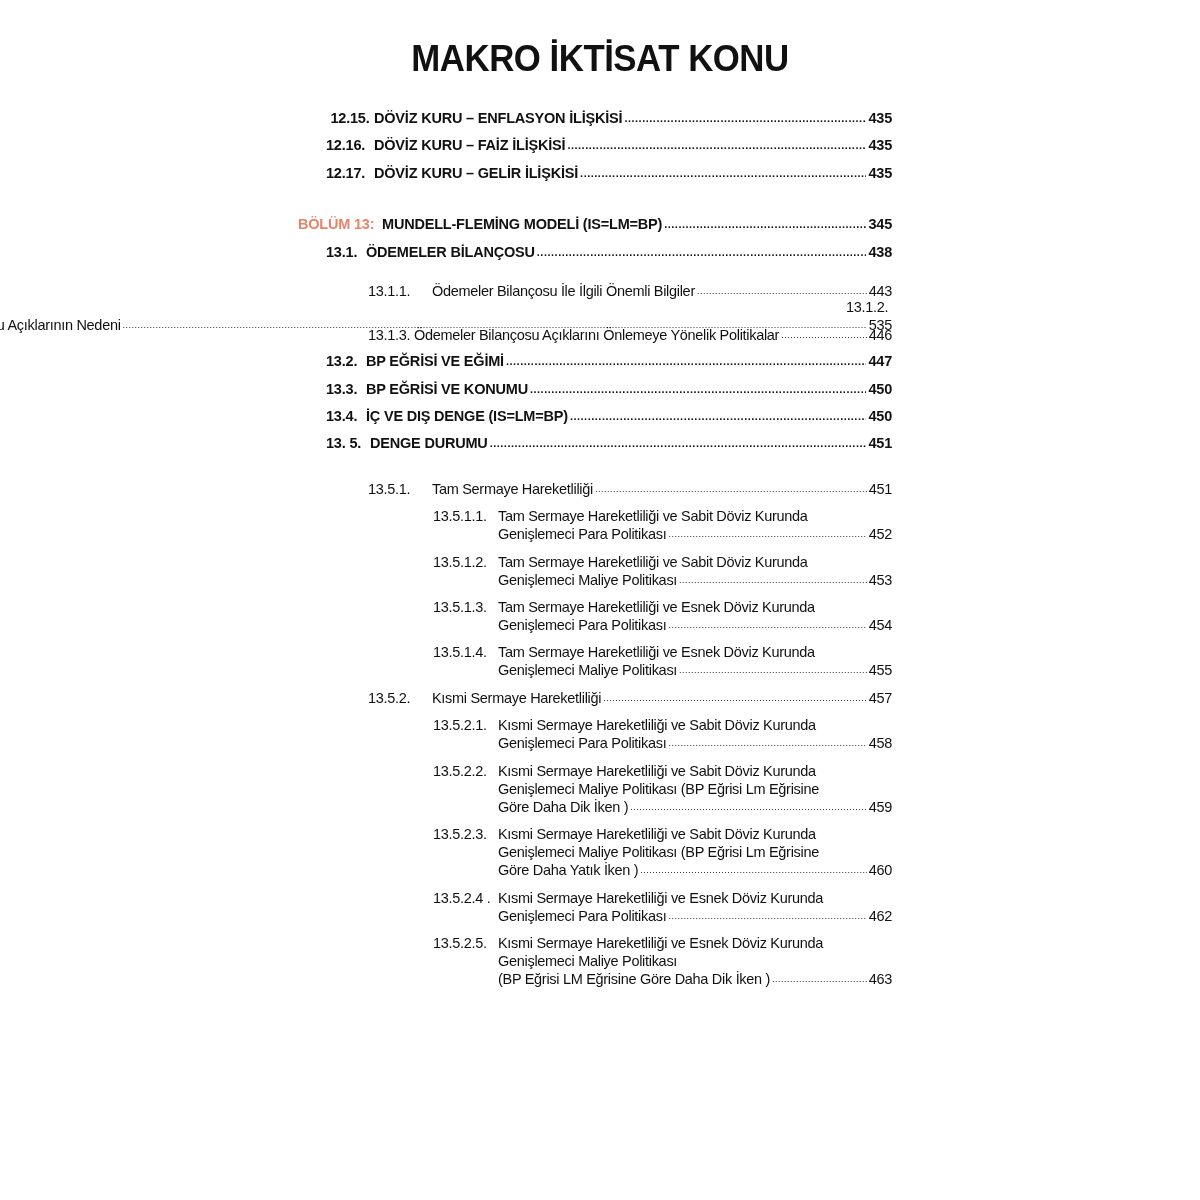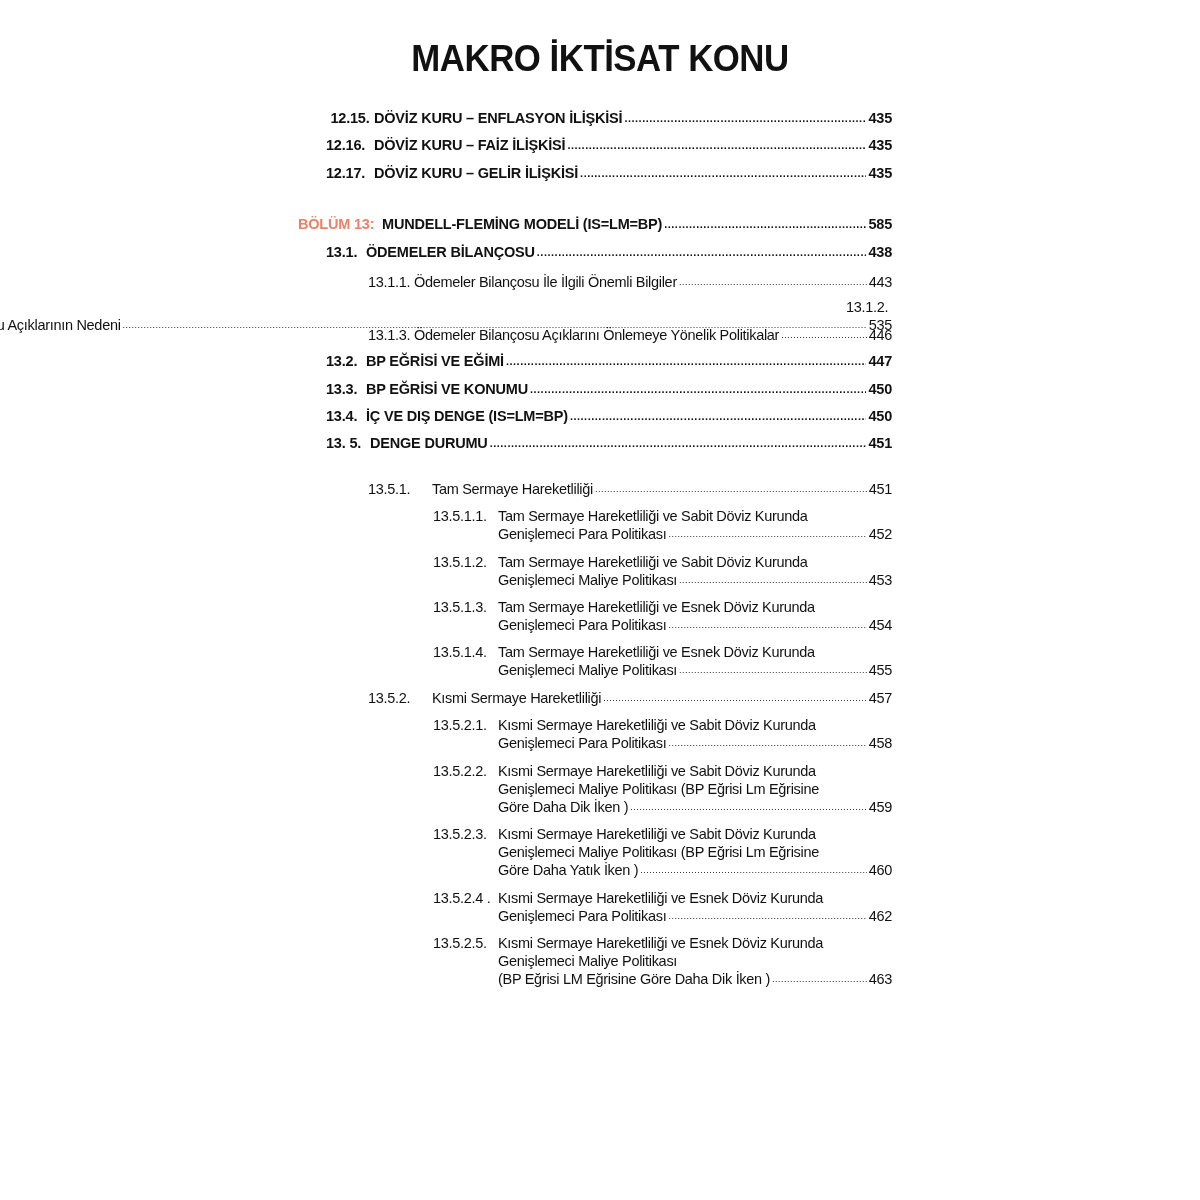--- a/index.html
+++ b/index.html
@@ -64,37 +64,37 @@
     </div>
       </div>
   </div>
 
   <div class="row bold line-h" style="left:298px; top:215px; width:594px;">
     <span class="num chapter" style="width:84px;">BÖLÜM 13:</span>
     <div class="lines">
         <div class="last">
       <span class="txt">MUNDELL-FLEMİNG MODELİ (IS=LM=BP)</span>
       <span class="dots"></span>
-      <span class="page">585</span>
+      <span class="page">345</span>
     </div>
       </div>
   </div>
 
   <div class="row bold line-h" style="left:326px; top:243px; width:566px;">
     <span class="num" style="width:40px;">13.1.</span>
     <div class="lines">
         <div class="last">
       <span class="txt">ÖDEMELER BİLANÇOSU</span>
       <span class="dots"></span>
       <span class="page">438</span>
     </div>
       </div>
   </div>
 
-  <div class="row reg line-h" style="left:368px; top:273px; width:524px;">
+  <div class="row reg line-h" style="left:368px; top:282px; width:524px;gap:18px;">
     <span class="num" style="width:46px;">13.1.1.</span>
     <div class="lines">
         <div class="last">
       <span class="txt">Ödemeler Bilançosu İle İlgili Önemli Bilgiler</span>
       <span class="dots"></span>
       <span class="page">443</span>
     </div>
       </div>
   </div>
 

